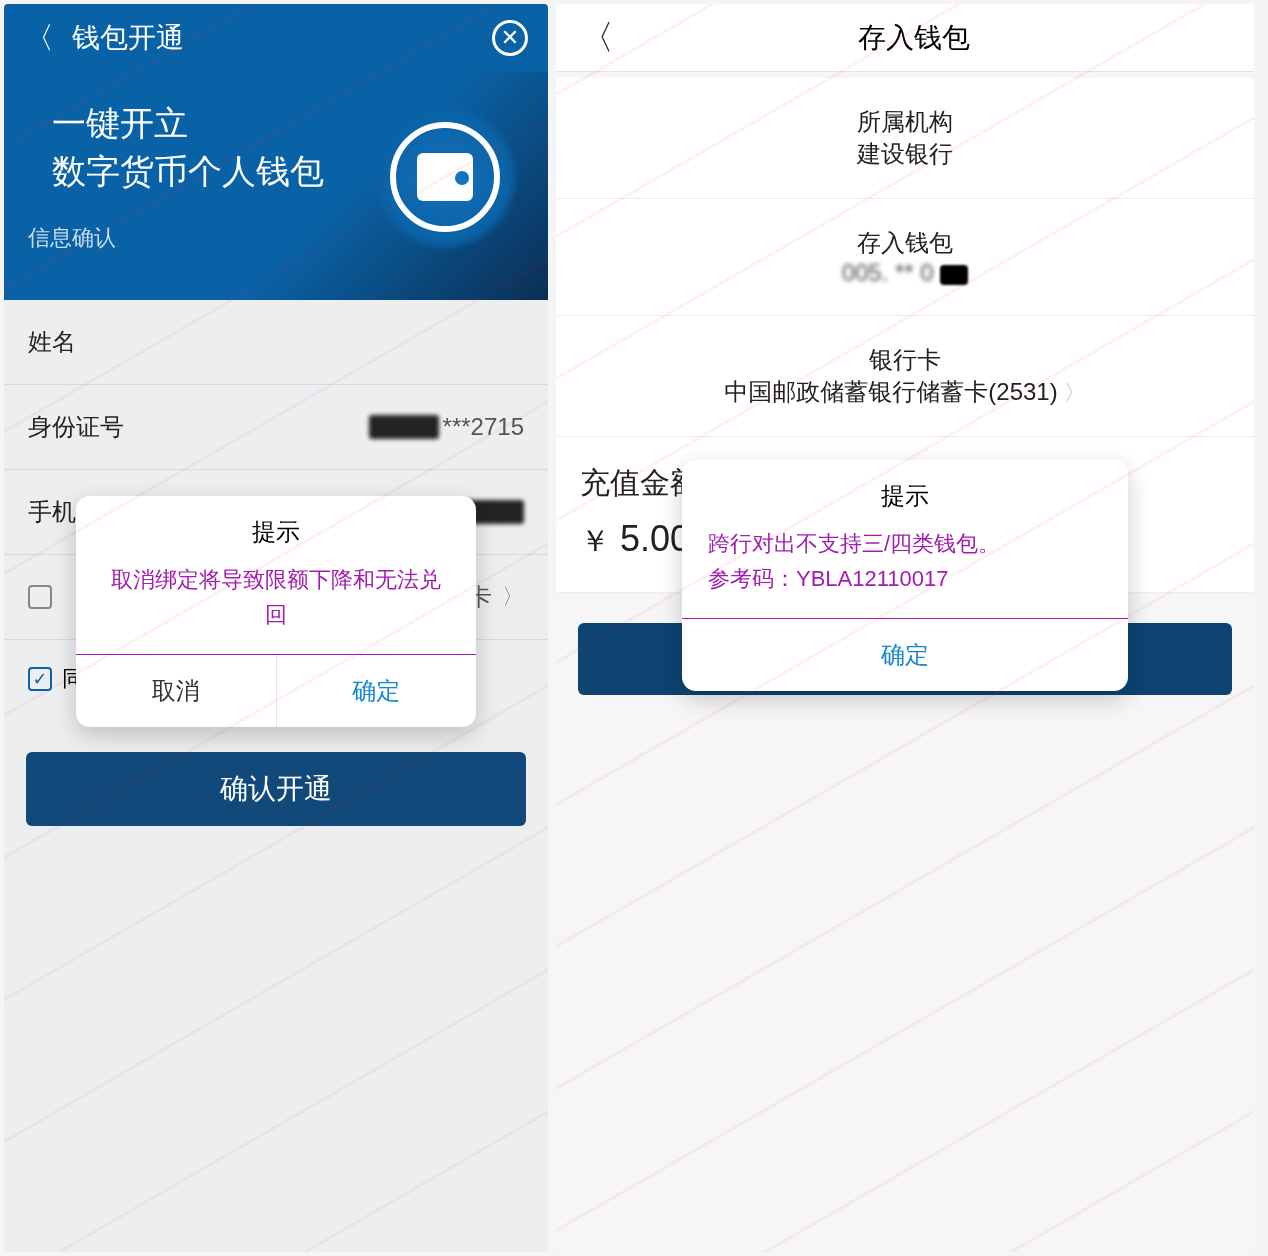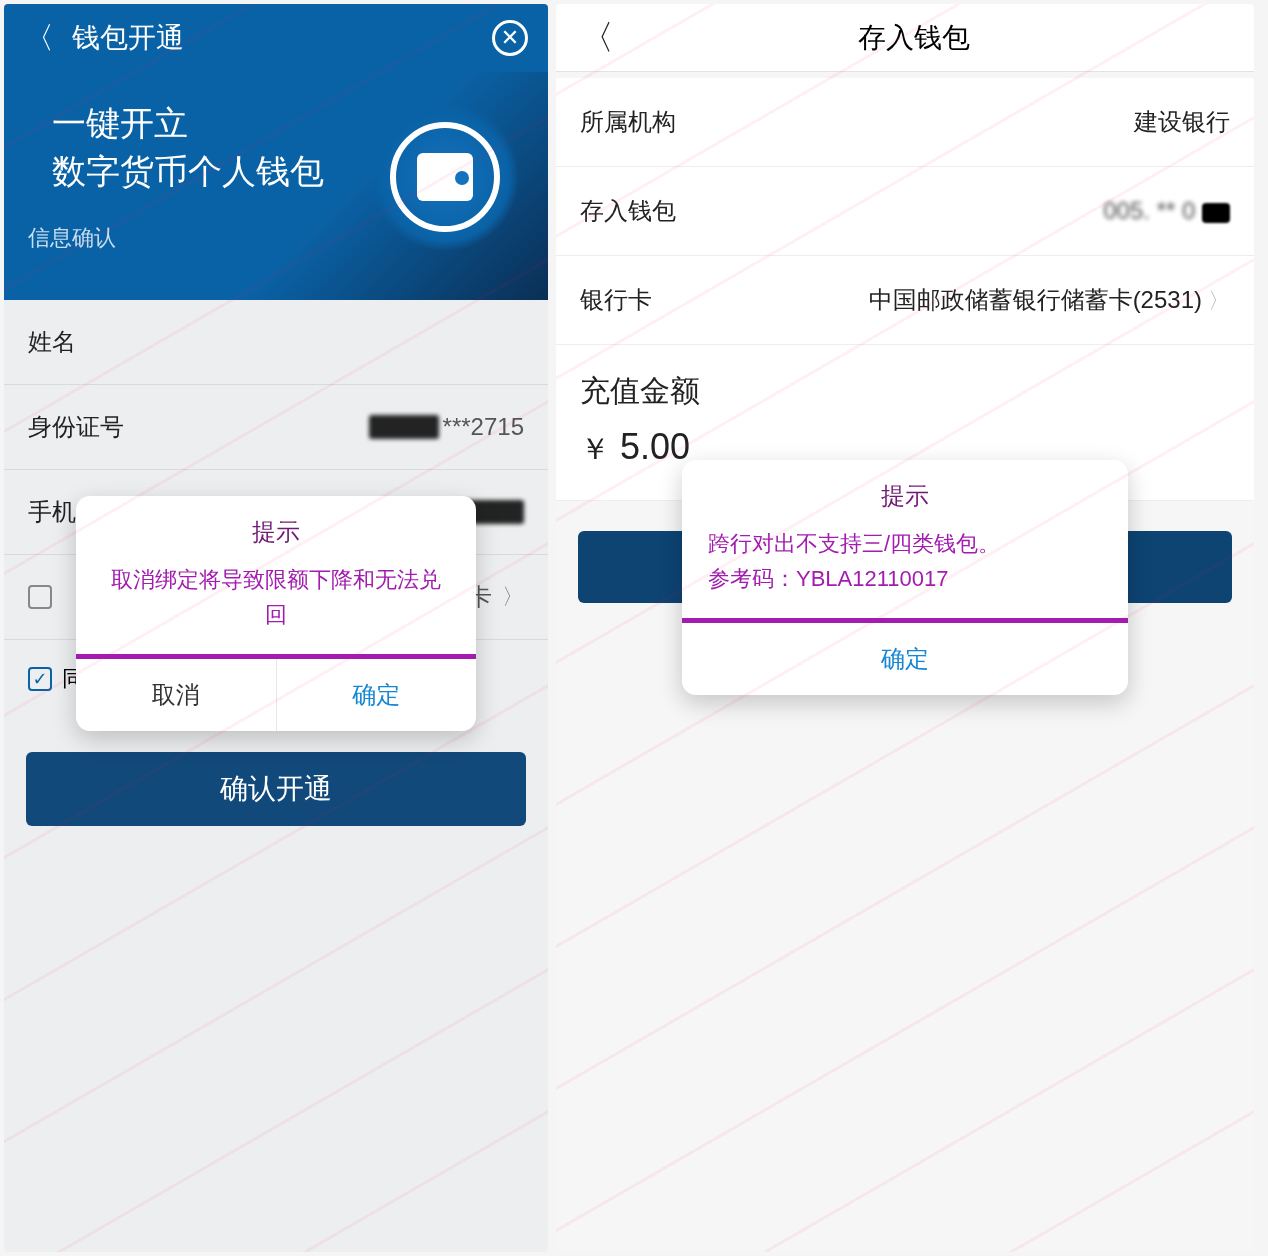--- a/index.html
+++ b/index.html
@@ -100,21 +100,21 @@
     height:68px;background:#fff;display:flex;align-items:center;padding:0 24px;font-size:28px;
     border-bottom:1px solid #e3e3e3;
   }
   .hdr2 .back { font-size:34px;color:#222;margin-right:18px; }
   .hdr2 .title { flex:1;text-align:center;margin-right:34px; }
   .group2 {
     background:#fff;margin-top:6px;
   }
   .row2 {
     display:flex;justify-content:space-between;align-items:center;
-    padding:28px 24px;font-size:24px;border-bottom:1px solid #eee;
+    padding:28px 24px;font-size:24px;border-bottom:1px solid #eee;flex-direction:column;
   }
   .row2 .lbl { color:#222; }
   .row2 .val { color:#222; }
   .row2 .chev { color:#bbb;font-size:22px;margin-left:6px;}
   .amountlbl { padding:26px 24px 8px 24px;font-size:30px;color:#222;background:#fff; }
   .amountval {
     padding:6px 24px 30px 24px;font-size:36px;color:#222;background:#fff;
     border-bottom:1px solid #eee;
     display:flex;align-items:baseline;gap:10px;
   }
@@ -124,23 +124,23 @@
     border-radius:6px;display:flex;align-items:center;justify-content:center;
   }
   .masked { filter: blur(2px); opacity:.8; }
 
   
   .modal {
     position:absolute;left:50%;transform:translateX(-50%);
     background:#fff;border-radius:14px;box-shadow:0 8px 24px rgba(0,0,0,.2);
     overflow:hidden;
   }
-  .modal .title { text-align:center;color:#701a75;font-size:24px;padding:20px 0 14px 0;}
+  .modal .title { text-align:center;color:#000000;font-size:24px;padding:20px 0 14px 0;}
   .modal .msg { text-align:center;color:#a21caf;font-size:22px;padding:0 26px 22px 26px;line-height:1.6;}
-  .modal .btns { display:flex;border-top:5px solid #a21caf;}
+  .modal .btns { display:flex;border-top:1px solid #a21caf;}
   .modal .btn {
     flex:1;text-align:center;padding:20px 0;font-size:24px;
   }
   .modal .btn.cancel { color:#333;border-right:1px solid #e6e6e6;}
   .modal .btn.ok { color:#1587d4;}
   .modal1 { top:492px;width:400px;}
   .modal2 { top:456px;width:446px;}
   .modal2 .msg { text-align:left; }
   .modal2 .btns .btn { border-right:none; }
 

